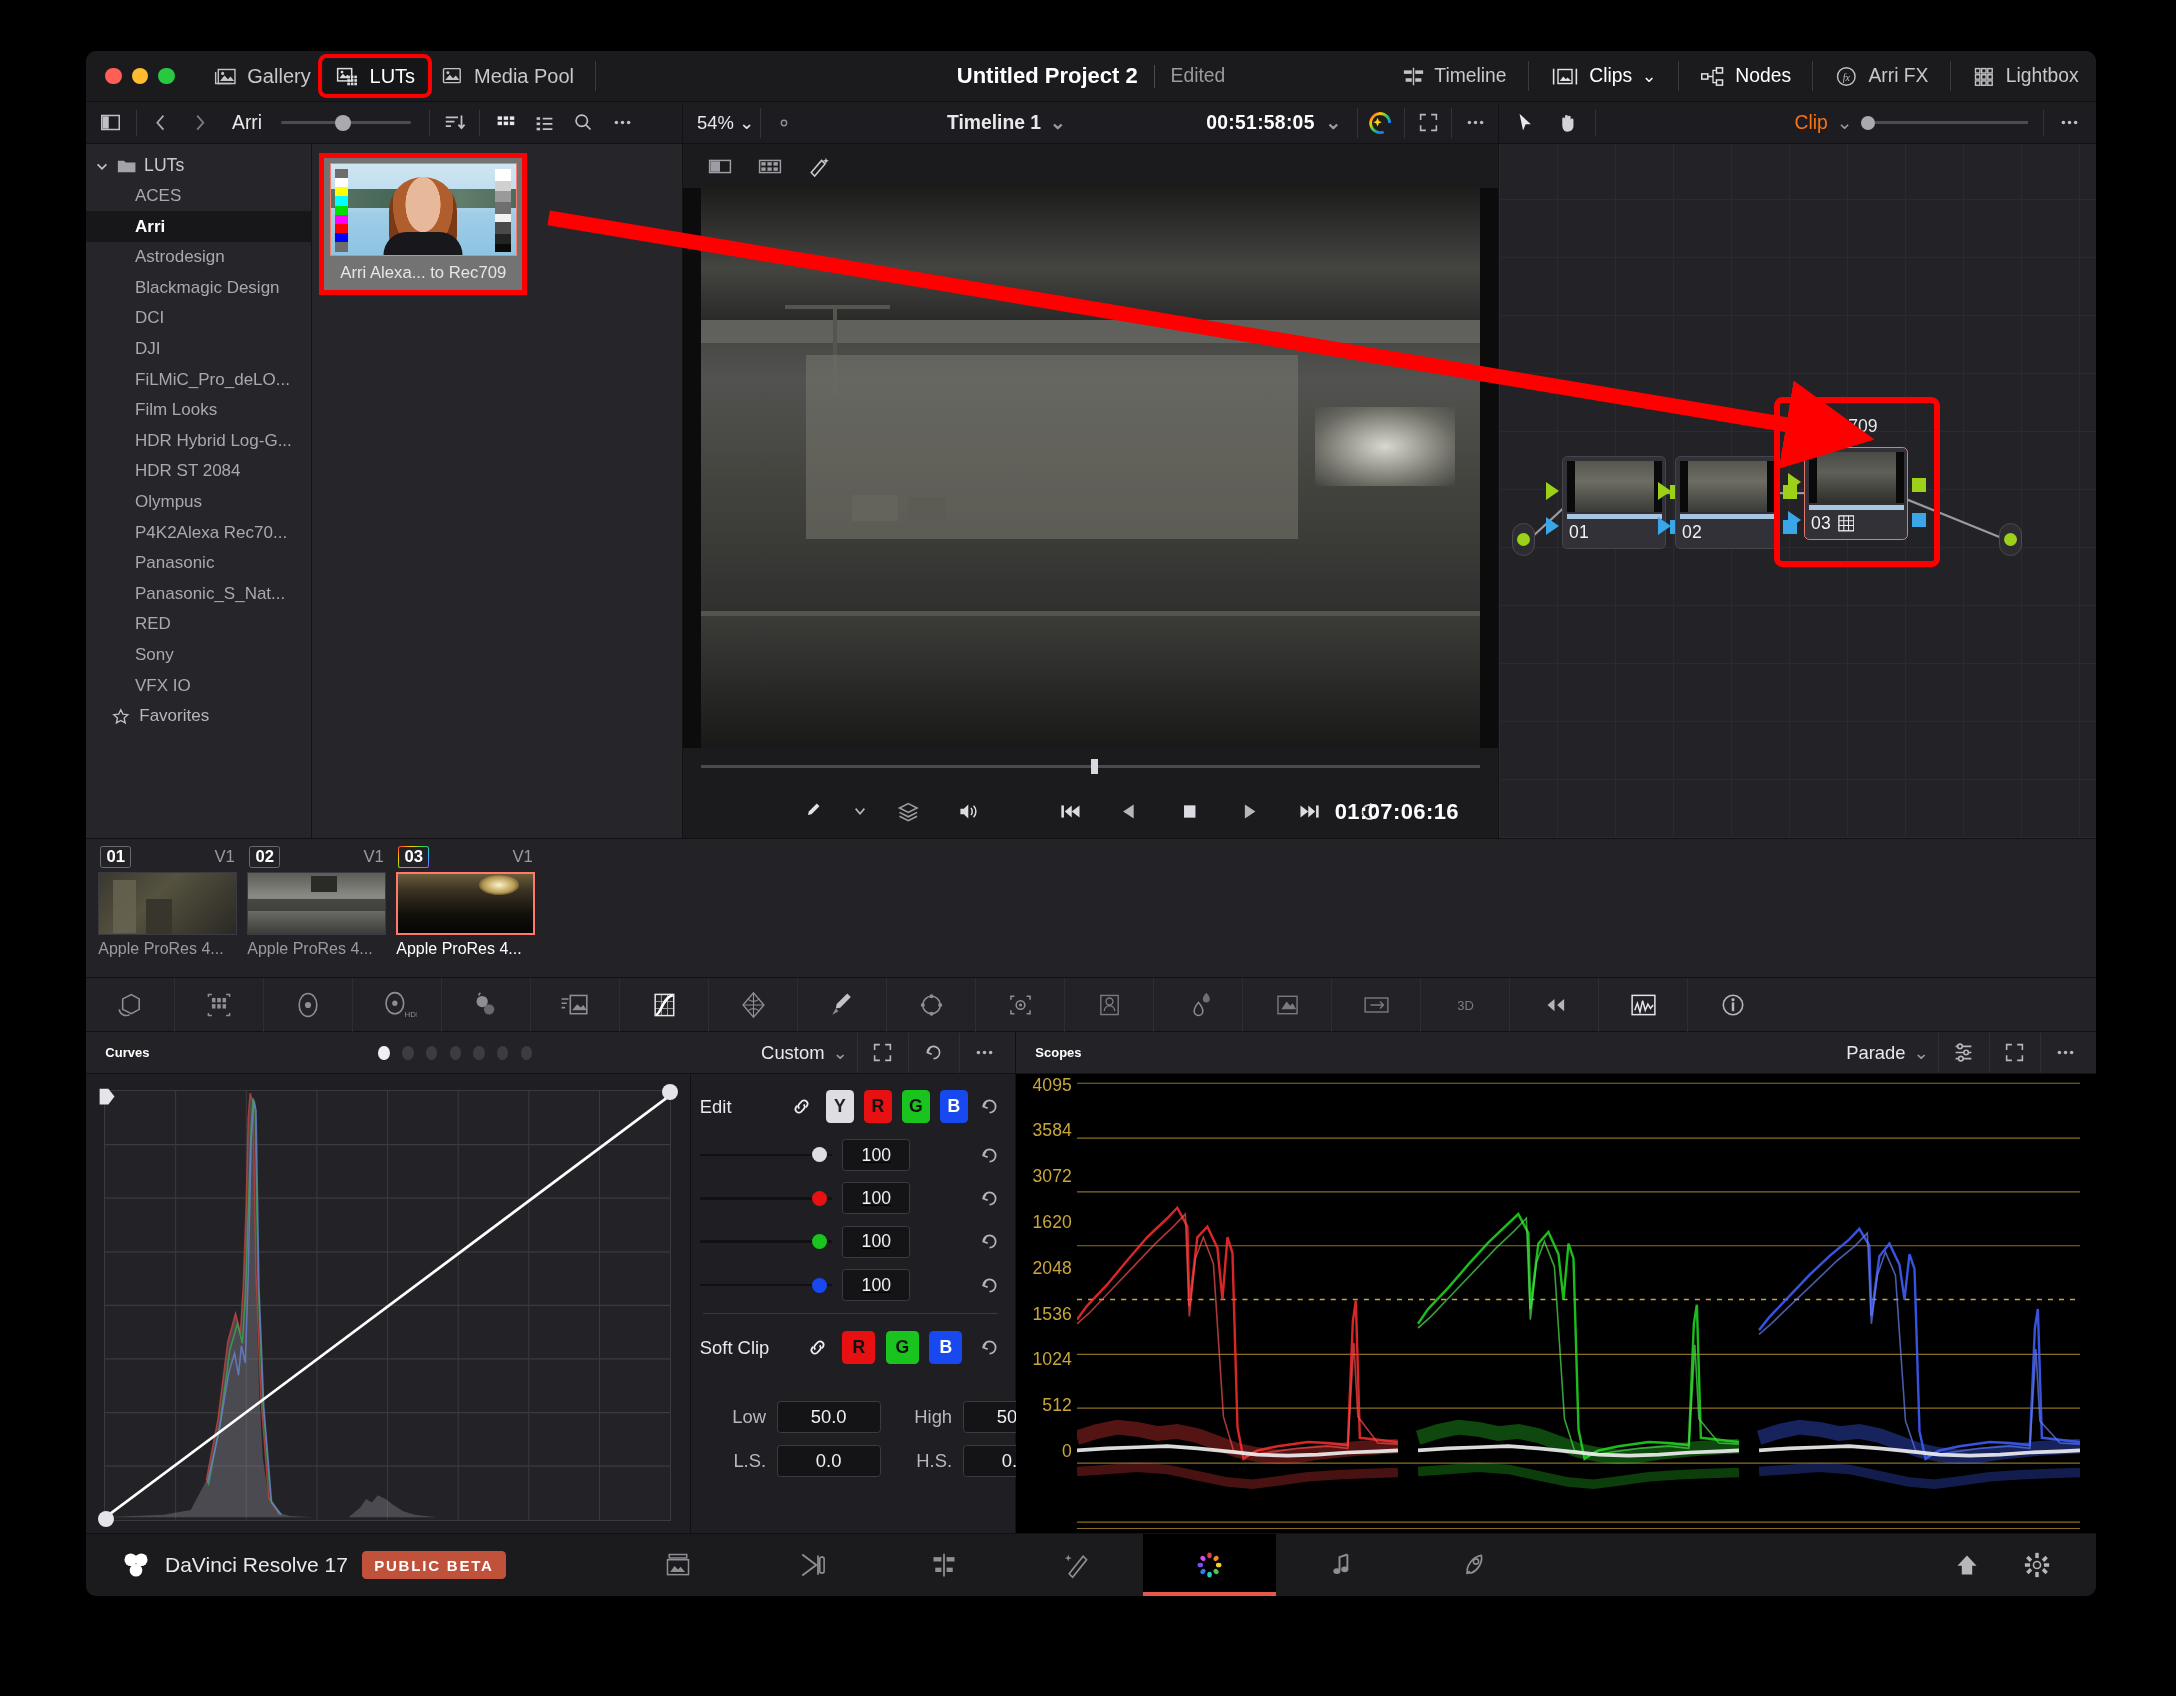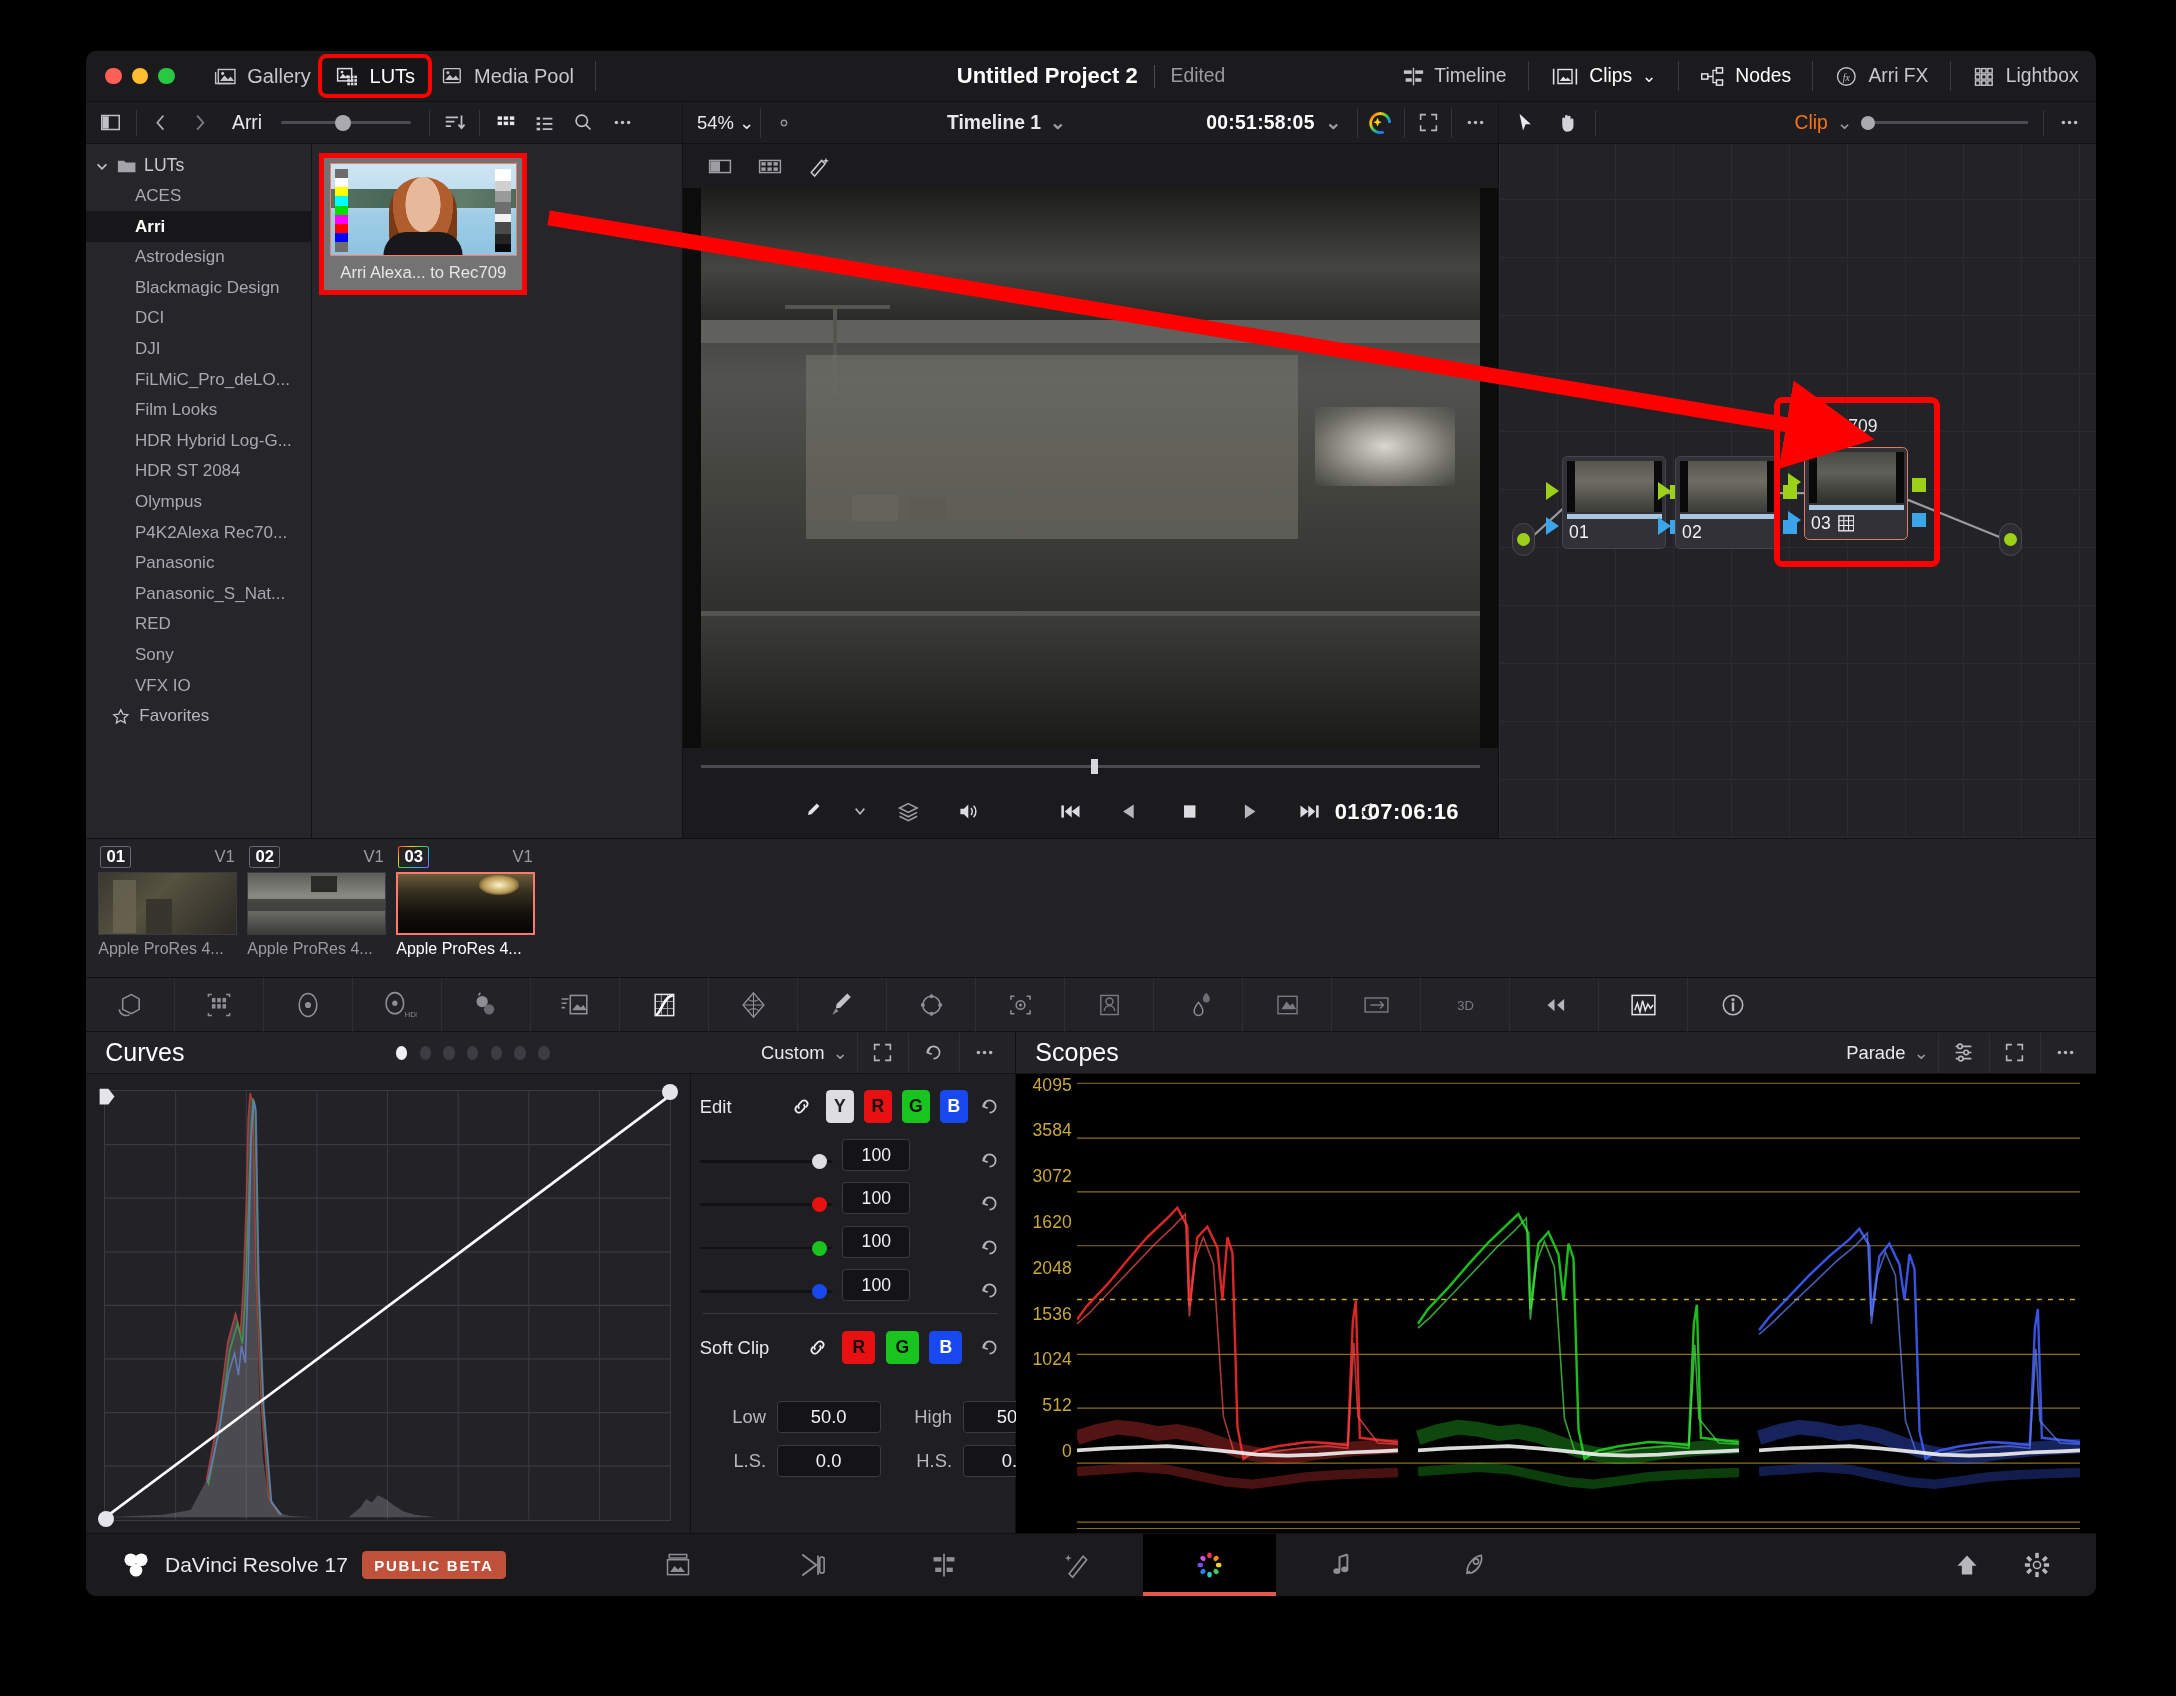--- a/index.html
+++ b/index.html
@@ -188,41 +188,41 @@
       border-bottom:0.9px solid #111113;}
   .cb-btn{ flex:none; width:89px; height:54px; display:flex; align-items:center; justify-content:center;
       color:#8e8e95; border-right:0.9px solid #2d2d33;}
   .cb-btn.on{ color:#e6e6ea;}
 
   
   .bottom{ flex:1; display:flex; min-height:0;}
   .curvespanel{ width:930px; display:flex; flex-direction:column; background:#1f1f23; border-right:0.9px solid #111113;}
   .panelhdr{ height:42px; background:#232327; display:flex; align-items:center; padding:0 5.3px 0 19.3px; gap:0;
       border-bottom:0.9px solid #121214;}
-  .ph-title{ color:#fff; font-size:25px; font-weight:normal;}
+  .ph-title{ color:#fff; font-size:13px; font-weight:bold;}
   .dots{ display:flex; gap:12.3px; margin-left:auto;}
   .dots i{ width:11.4px;height:14px;border-radius:50%;background:#3c3c43; display:block;}
   .dots i.on{ background:#f0f0f4;}
   .ph-right{ margin-left:auto; display:flex; align-items:center;}
   .ph-sel{ color:#e9e9ec; font-size:18.4px; display:flex; align-items:center; gap:8px; padding-right:8.8px;}
   .ph-btn{ width:51px;height:40px;display:flex;align-items:center;justify-content:center;color:#b6b6bc;
      border-left:0.9px solid #2f2f35;}
   .curvesbody{ flex:1; display:flex; min-height:0;}
   .graphwrap{ flex:1; padding:16px 19.3px 12.3px 17.6px; }
   .graph{ width:100%; height:100%; background:#232327; border:0.9px solid #3a3a40; position:relative;}
   .ctrlwrap{ width:325px; padding:16px 14px 0 8.8px; border-left:0.9px solid #111113; background:#1f1f23;}
   .crow{ display:flex; align-items:center; gap:10.5px; margin-bottom:16px;}
   .clab{ color:#e9e9ec; font-size:18.4px; width:97px;}
   .chip{ width:33px;height:33px;border-radius:4.4px;display:flex;align-items:center;justify-content:center;
       font-size:17.6px;font-weight:bold;}
   .chip.y{background:#dedee2;color:#222;} .chip.r{background:#e81010;color:#111;}
   .chip.g{background:#19c41e;color:#111;} .chip.b{background:#1848ef;color:#fff;}
   .linkic{color:#f0f0f4; margin-right:3.5px;}
   .reset{ margin-left:auto; color:#b4b4ba;}
-  .srow{ display:flex; align-items:flex-end; gap:10.5px; margin-bottom:11.4px;}
+  .srow{ display:flex; align-items:center; gap:10.5px; margin-bottom:11.4px;text-decoration:underline;}
   .strack{ position:relative; width:132px; height:19.3px; display:flex; align-items:center;}
   .strack .tl{ width:100%; height:2.6px; background:#111114; border-radius:1.8px;}
   .strack .kn{ position:absolute; right:5.3px; width:15px;height:15px;border-radius:50%;}
   .numbox{ width:68px;height:32px;background:#141417;border:0.9px solid #3b3b42;border-radius:3.5px;
       color:#f0f0f4;font-size:17.6px;display:flex;align-items:center;justify-content:center;}
   .divider{ height:0.9px; background:#3a3a40; margin:8.8px 3.5px 17.6px;}
   .sclabel{ color:#b8b8be; font-size:18.4px; width:61px; text-align:right;}
   .scgrid{ display:grid; grid-template-columns:auto 104px auto 104px; gap:12.3px 10.5px; align-items:center;
       padding:21px 5.3px 0 5.3px;}
   .scbox{ height:32px; background:#141417; border:0.9px solid #3b3b42; border-radius:3.5px;

